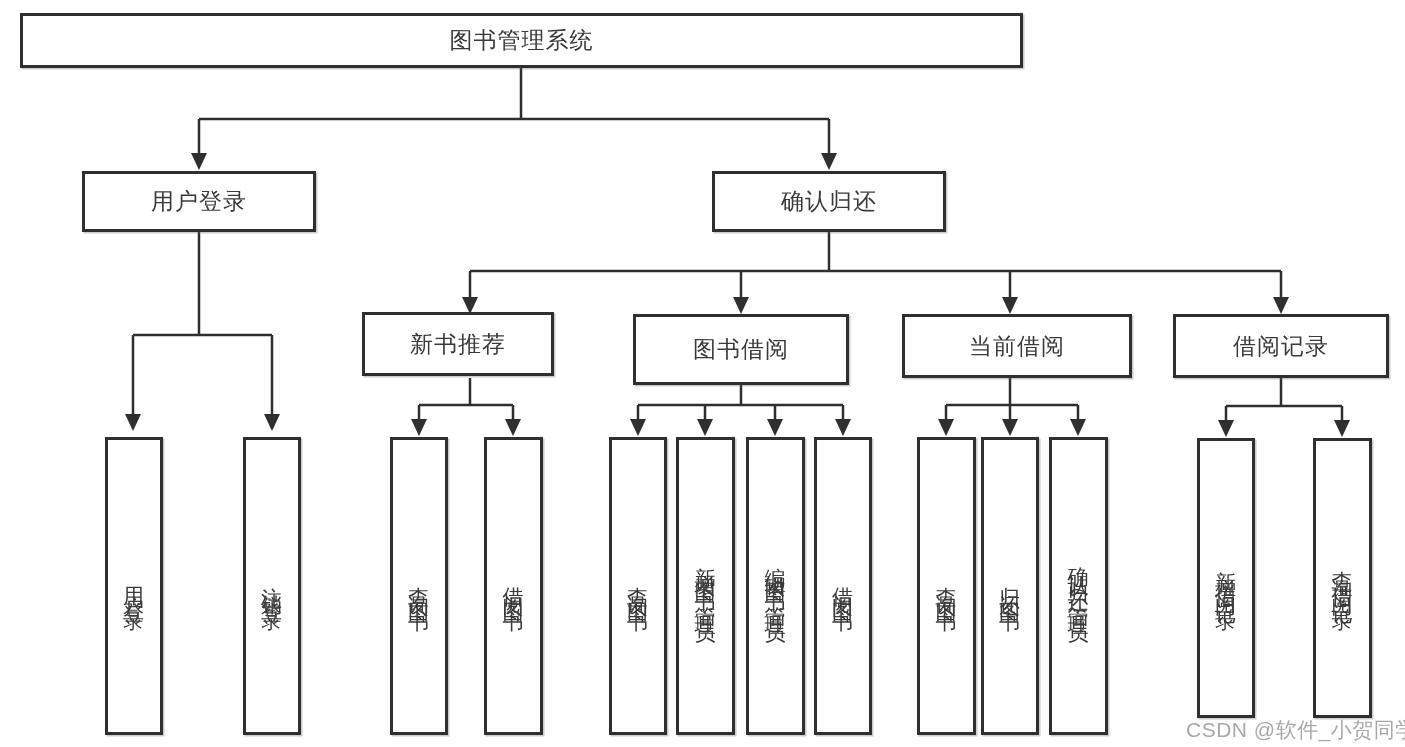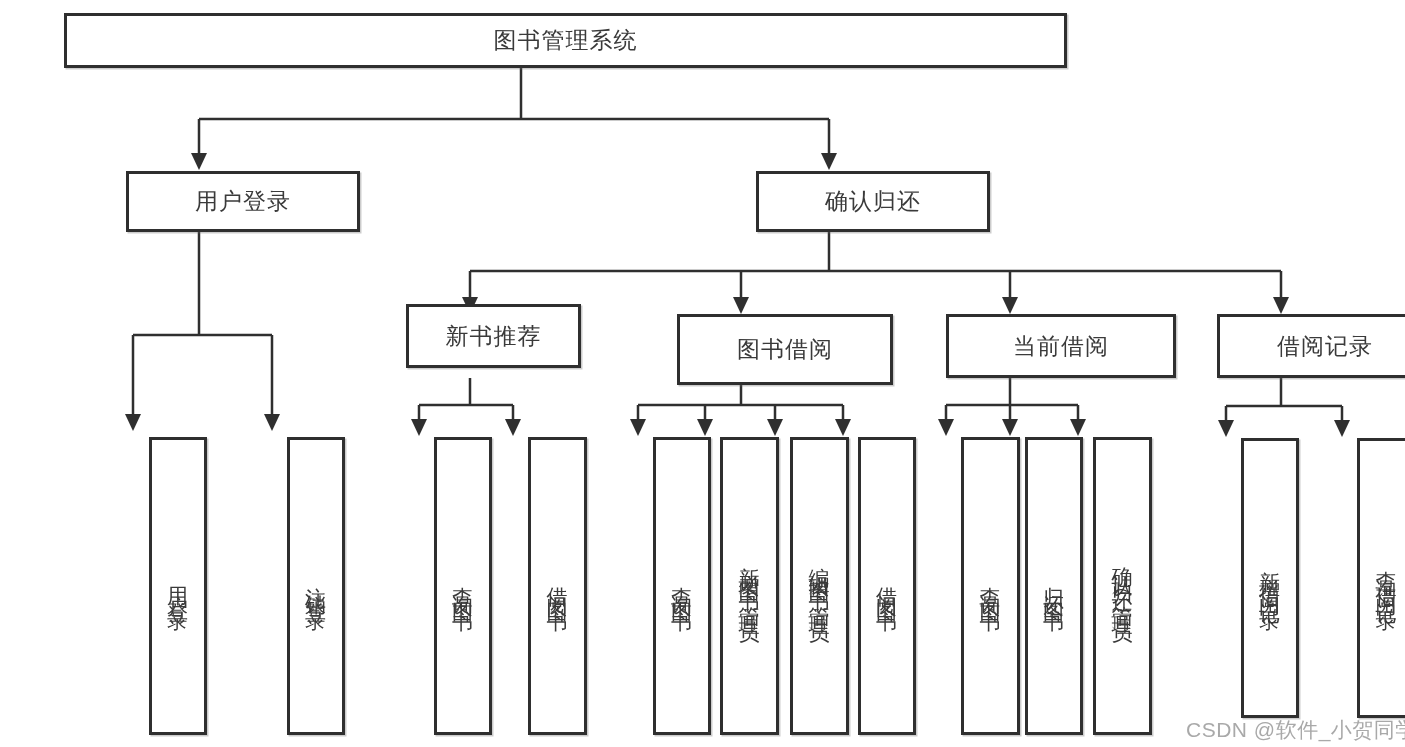--- a/index.html
+++ b/index.html
@@ -16,21 +16,20 @@
     position: absolute;
     box-sizing: border-box;
     border: 3px solid #2f2f2f;
     background: #ffffff;
     color: #3a3a3a;
     display: flex;
     align-items: center;
     justify-content: center;
     z-index: 2;
     box-shadow: 1.5px 1.5px 0 rgba(110,110,110,0.35);
-    margin-left: 44px;
   }
   .box.h span {
     font-size: 23px;
     letter-spacing: 1px;
     white-space: nowrap;
   }
   .box.leaf span {
     writing-mode: vertical-rl;
     text-orientation: mixed;
     font-size: 21px;
@@ -96,21 +95,21 @@
     <span>图书管理系统</span>
   </div>
 
   <div class="box h" style="left:82px;top:171px;width:234px;height:61px;">
     <span>用户登录</span>
   </div>
   <div class="box h" style="left:712px;top:171px;width:234px;height:61px;">
     <span>确认归还</span>
   </div>
 
-  <div class="box h" style="left:362px;top:304px;width:175px;height:64px;">
+  <div class="box h" style="left:362px;top:312px;width:192px;height:64px;">
     <span>新书推荐</span>
   </div>
   <div class="box h" style="left:633px;top:314px;width:216px;height:71px;">
     <span>图书借阅</span>
   </div>
   <div class="box h" style="left:902px;top:314px;width:230px;height:64px;">
     <span>当前借阅</span>
   </div>
   <div class="box h" style="left:1173px;top:314px;width:216px;height:64px;">
     <span>借阅记录</span>

